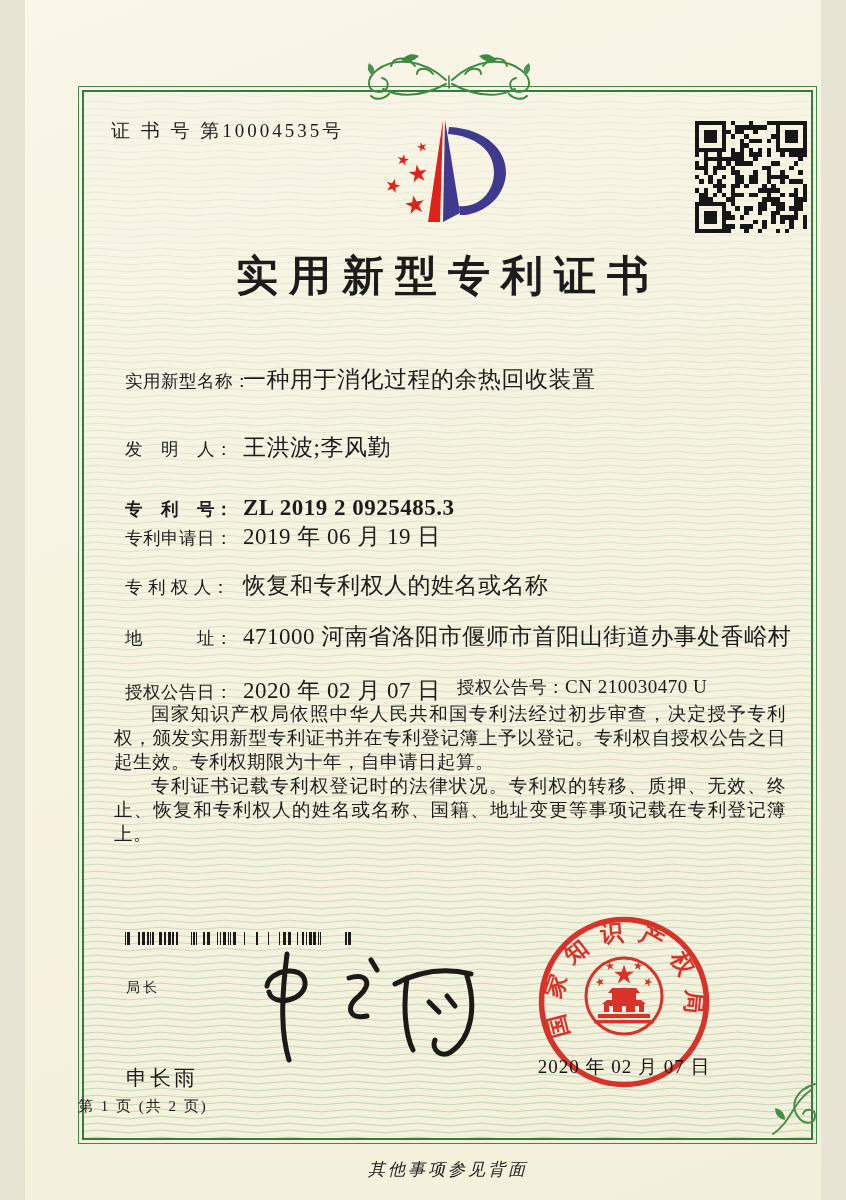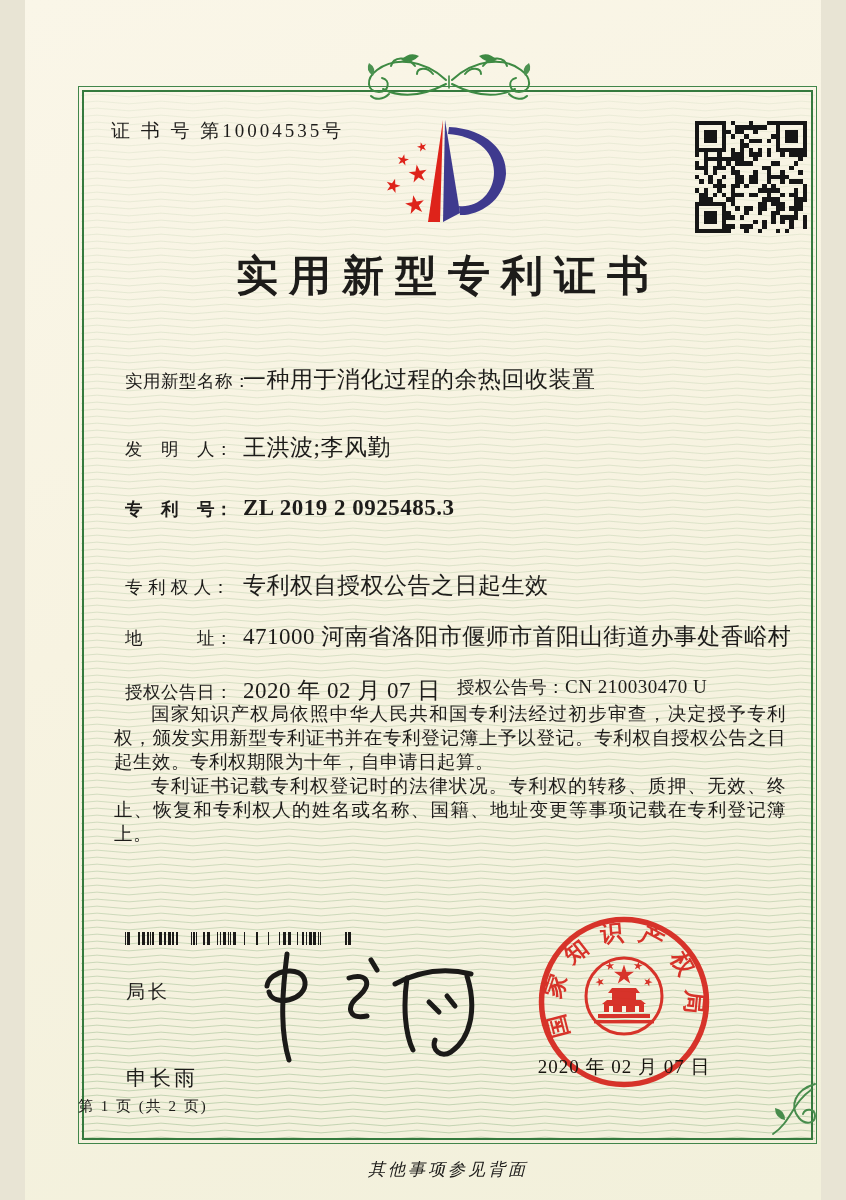--- a/index.html
+++ b/index.html
@@ -32,21 +32,21 @@
   .f1{top:364px;} .f2{top:408px;margin-top:24px;} .f3{top:495px;font-weight:bold;}
   .f4{top:521px;} .f5{top:570px;} .f6{top:621px;} .f7{top:675px;}
   .field2{left:432px;top:675px;font-size:19px;z-index:3;white-space:nowrap;}
   .field2 .lbl2{font-size:17.5px;letter-spacing:0.5px;}
   .field2 .val{font-size:19px;letter-spacing:0.5px;}
   
   .paras{left:89px;top:702px;width:672px;font-size:18.5px;line-height:24px;text-align:justify;z-index:3;}
   .paras p{margin:0;text-indent:2em;letter-spacing:0.5px;}
   
   .barcode{left:100px;top:931px;width:230px;height:13px;z-index:3;}
-  .director-title{left:101px;top:979px;font-size:19px;letter-spacing:3px;z-index:3;}
+  .director-title{left:101px;top:979px;font-size:14px;letter-spacing:3px;z-index:3;}
   .director-name{left:101px;top:1064px;font-size:21px;letter-spacing:3px;z-index:3;}
   .signature{left:220px;top:946px;width:238px;height:120px;z-index:3;}
   .seal{left:513px;top:916px;width:172px;height:172px;z-index:4;opacity:0.94;}
   .seal-date{left:507px;top:1054px;width:184px;text-align:center;font-size:19px;letter-spacing:1px;z-index:5;color:#17150f;}
   .page-num{left:53px;width:740px;top:1097px;text-align:left;font-size:15px;letter-spacing:2px;z-index:3;}
   .back-note{left:53px;width:740px;top:1158px;text-align:center;font-size:17px;letter-spacing:3px;z-index:3;font-style:italic;}
 </style>
 </head>
 <body>
 
@@ -435,22 +435,25 @@
 
   <div class="abs field f1">
     <span class="lbl">实用新型名称：</span><span class="val">一种用于消化过程的余热回收装置</span>
   </div>
   <div class="abs field f2">
     <span class="lbl">发　明　人：</span><span class="val">王洪波;李风勤</span>
   </div>
   <div class="abs field f3">
     <span class="lbl">专　利　号：</span><span class="val">ZL 2019 2 0925485.3</span>
   </div>
+  <div class="abs field f4">
+    <span class="lbl">专利申请日：</span><span class="val">2019 年 06 月 19 日</span>
+  </div>
   <div class="abs field f5">
-    <span class="lbl">专 利 权 人：</span><span class="val">专利权自授权公告之日起生效</span>
+    <span class="lbl">专 利 权 人：</span><span class="val">恢复和专利权人的姓名或名称</span>
   </div>
   <div class="abs field f6">
     <span class="lbl">地　　　址：</span><span class="val">471000 河南省洛阳市偃师市首阳山街道办事处香峪村</span>
   </div>
   <div class="abs field f7">
     <span class="lbl">授权公告日：</span><span class="val">2020 年 02 月 07 日</span>
   </div>
   <div class="abs field2">
     <span class="lbl2">授权公告号：</span><span class="val">CN 210030470 U</span>
   </div>

